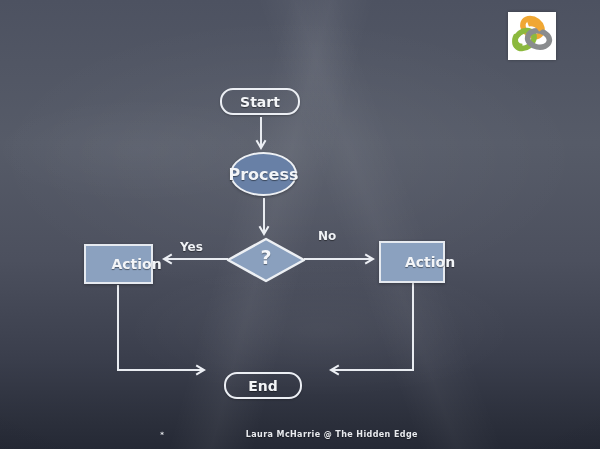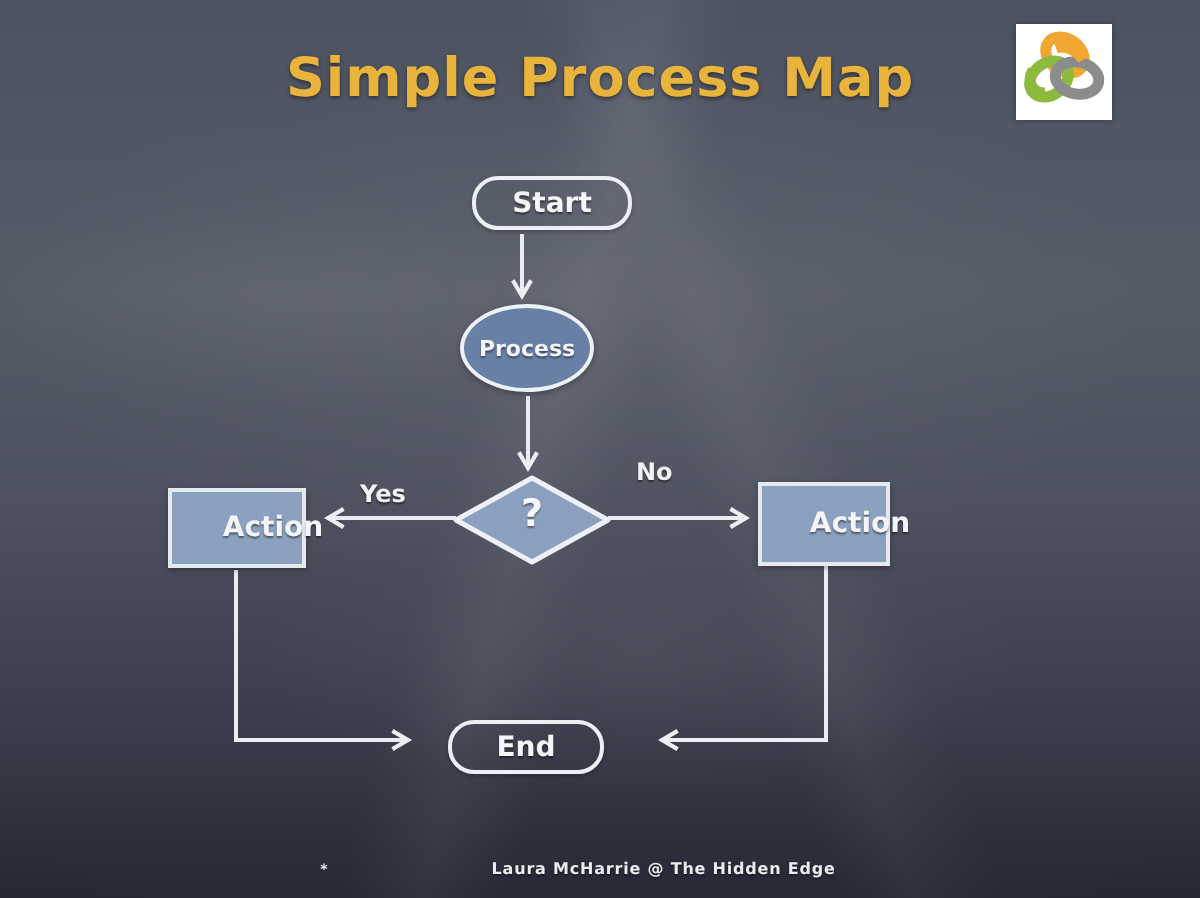--- a/index.html
+++ b/index.html
@@ -42,26 +42,26 @@
     position: absolute; display: flex; align-items: center; justify-content: center;
     color: #F3F5F8; font-weight: bold; z-index: 2;
     text-shadow: 0 1px 1px rgba(0,0,0,0.45);
     box-sizing: border-box;
   }
   .terminator {
     border: 2.5px solid #ECEFF4; border-radius: 13px;
     background: transparent; font-size: 14px;
     box-shadow: 0 1px 2px rgba(0,0,0,0.25);
   }
-  .start-node { left: 236px; top: 88px; width: 80px; height: 27px; }
-  .end-node   { left: 224px; top: 360px; width: 78px; height: 27px; }
+  .start-node { left: 220px; top: 88px; width: 80px; height: 27px; }
+  .end-node   { left: 224px; top: 372px; width: 78px; height: 27px; }
   .process-node {
     left: 230px; top: 152px; width: 67px; height: 44px;
     border: 2.5px solid #EDF0F4; border-radius: 50%;
-    background: #6880A6; font-size: 11px;
+    background: #6880A6; font-size: 16px;
     box-shadow: 0 1px 3px rgba(0,0,0,0.3);
   }
   .action-node {
     border: 2px solid #E6EAF0; background: #8BA1BF; font-size: 14px;
     box-shadow: 0 1px 3px rgba(0,0,0,0.3);
     padding-left: 36px;
   }
   .action-left  { left: 84px;  top: 244px; width: 69px; height: 40px; }
   .action-right { left: 379px; top: 241px; width: 66px; height: 42px; }
   .decision-label {
@@ -81,21 +81,20 @@
     color: #E9EBEF; font-weight: bold;
   }
   .footer .bullet { font-size: 7px; margin-right: 16px; position: relative; left: -22px; }
   .footer .credit { font-size: 8px; letter-spacing: 0.4px; text-shadow: 0 1px 1px rgba(0,0,0,0.4); padding-left: 44px; }
 </style>
 </head>
 <body>
 
 <div class="slide">
 
-  <div class="title">Simple Process Map</div>
 
   <div class="logo">
     <svg width="48" height="48" viewBox="0 0 48 48">
       <g fill="none" stroke-width="5.5">
         <ellipse cx="24.5" cy="15.5" rx="10.5" ry="8" stroke="#F0A733" transform="rotate(38 24.5 15.5)"></ellipse>
         <ellipse cx="16.5" cy="27.5" rx="10.5" ry="8" stroke="#8CB93E" transform="rotate(-38 16.5 27.5)"></ellipse>
         <ellipse cx="30.5" cy="27" rx="11" ry="8" stroke="#8A8C8E" transform="rotate(12 30.5 27)"></ellipse>
         <path d="M20 12 a10.5 8 38 0 1 13.5 6" stroke="#F0A733"></path>
         <path d="M14.5 34.5 a10.5 8 -38 0 1 -6 -11.5" stroke="#8CB93E"></path>
       </g>

